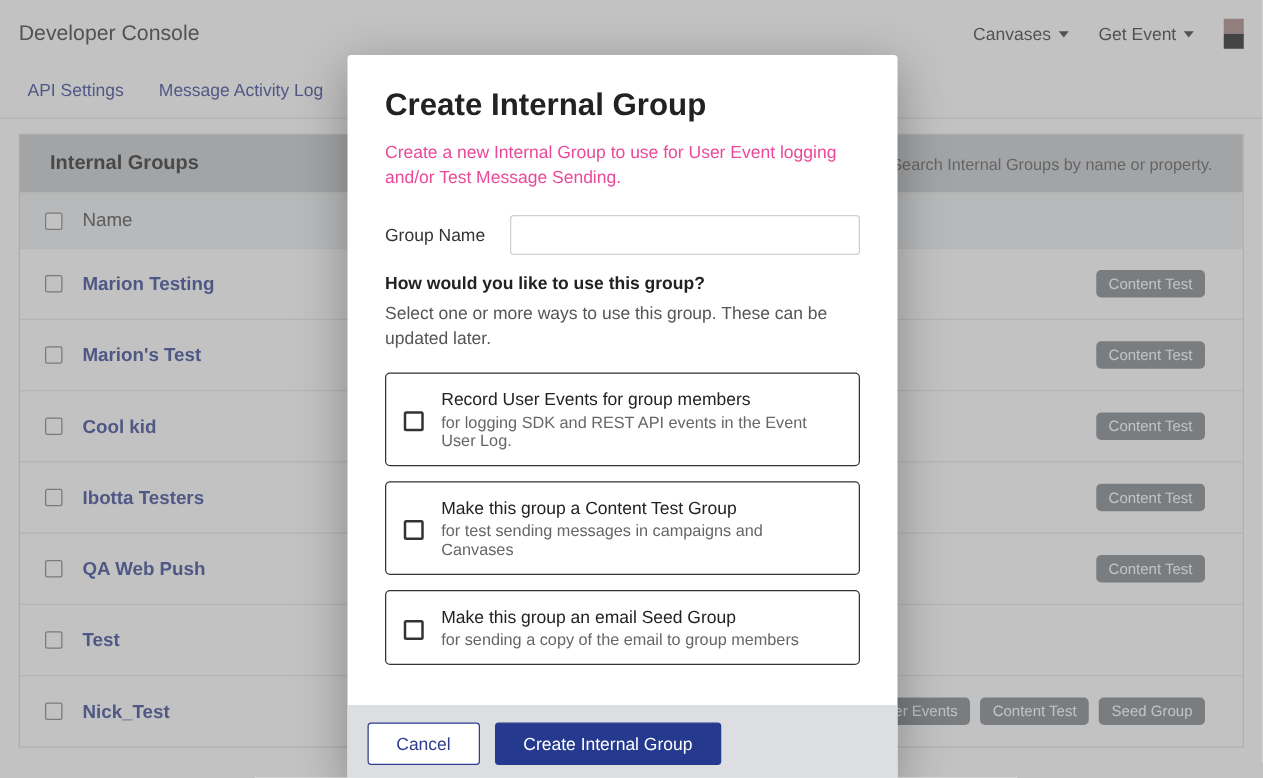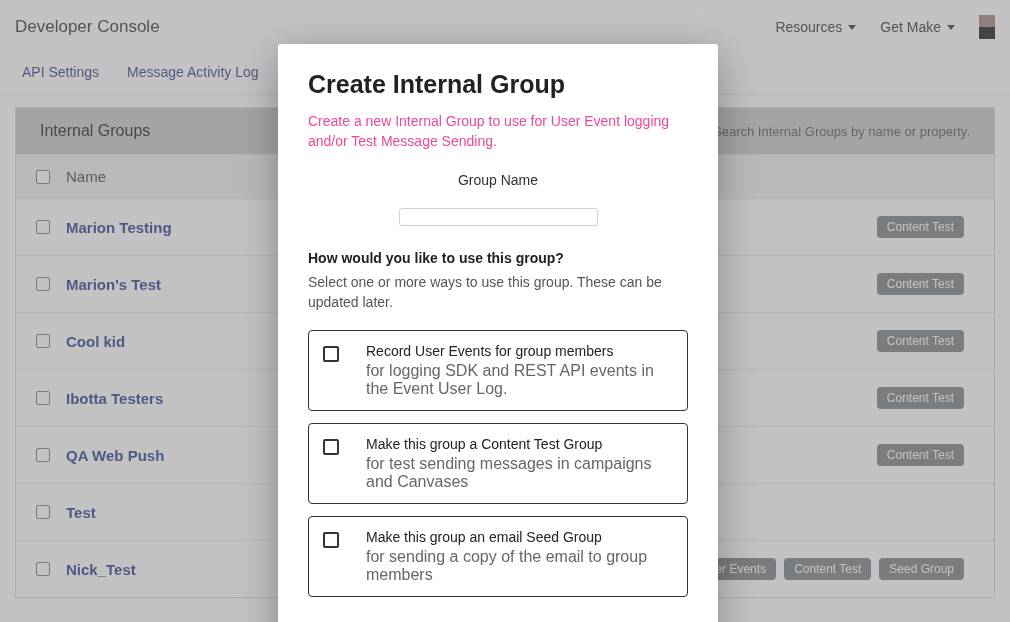--- a/index.html
+++ b/index.html
@@ -72,21 +72,21 @@
     }
     .panel-head {
       display: flex;
       justify-content: space-between;
       align-items: center;
       background: #c7c9cc;
       padding: 14px 24px;
     }
     .panel-head h2 {
       font-size: 16px;
-      font-weight: 400;
+      font-weight: 700;
       color: #222;
     }
     .search-ph {
       font-size: 13px;
       color: #555;
     }
 
     .table-header-row, .row {
       display: flex;
       align-items: center;
@@ -154,22 +154,21 @@
     .modal .sub {
       font-size: 14px;
       color: #ec4899;
       margin-bottom: 20px;
       line-height: 1.45;
     }
     .form-row {
       display: flex;
       align-items: center;
       gap: 20px;
-      margin-bottom: 24px;
-      flex-direction: column;
+      margin-bottom: 14px;
     }
     .form-row label {
       font-size: 14px;
       color: #333;
       flex: 0 0 auto;
     }
     .form-row input[type="text"] {
       flex: 1;
       height: 32px;
       border: 1px solid #cfcfcf;
@@ -187,39 +186,39 @@
       font-size: 14px;
       color: #555;
       line-height: 1.45;
       margin-bottom: 18px;
     }
     .opt {
       border: 1px solid #333;
       border-radius: 4px;
       padding: 12px 16px 12px 14px;
       display: flex;
-      gap: 27px;
-      align-items: flex-start;
+      gap: 14px;
+      align-items: center;
       margin-bottom: 12px;
       cursor: pointer;
     }
     .opt .cb2 {
       width: 16px; height: 16px;
       border: 2px solid #333;
       border-radius: 2px;
       margin-top: 3px;
       flex: 0 0 auto;
     }
     .opt .opt-title {
       font-size: 14px;
       color: #222;
       font-weight: 500;
     }
     .opt .opt-desc {
-      font-size: 16px;
+      font-size: 13px;
       color: #666;
       margin-top: 3px;
     }
 
     .modal-footer {
       background: #dcdee2;
       padding: 14px 16px;
       display: flex;
       justify-content: flex-start;
       gap: 12px;
@@ -243,25 +242,25 @@
       border: 1.5px solid #253a8e;
     }
   </style>
 </head>
 <body>
 
 <div class="topbar">
   <div class="app-title">Developer Console</div>
   <div class="top-right">
     <div class="top-link">
-      <span>Resources</span>
+      <span>Canvases</span>
       <span class="chev-down"></span>
     </div>
     <div class="top-link">
-      <span>Get Make</span>
+      <span>Get Event</span>
       <span class="chev-down"></span>
     </div>
     <div class="avatar">
         <div class="t"></div>
         <div class="b"></div>
       </div>
   </div>
 </div>
 
 <div class="subnav">

